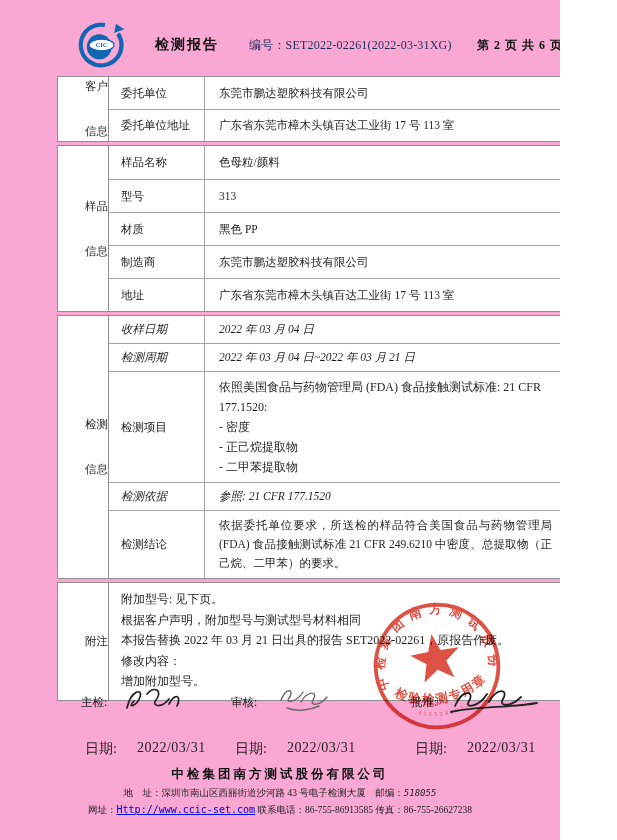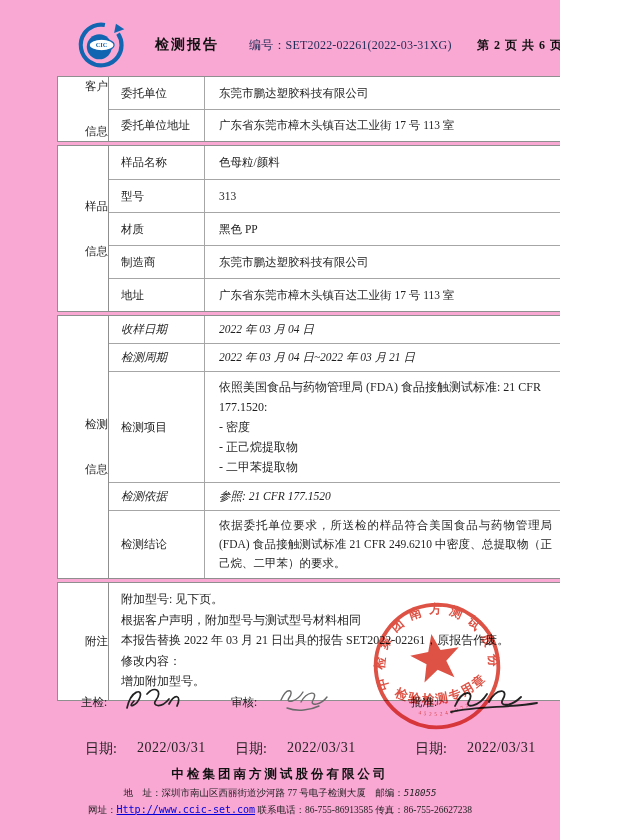--- a/index.html
+++ b/index.html
@@ -241,17 +241,17 @@
     <text font-size="13" fill="#d93a2b" letter-spacing="2" font-weight="bold" text-anchor="middle">
       <textPath href="#arcSub" startOffset="50%">检验检测专用章</textPath>
     </text>
     <text font-size="5.5" fill="#d93a2b" letter-spacing="3" text-anchor="middle">
       <textPath href="#arcSer" startOffset="50%">4525242072</textPath>
     </text>
   </svg>
 
   <div class="footer">
     <div class="f-company">中检集团南方测试股份有限公司</div>
-    <div class="f-line"><span>地　址：</span><span>深圳市南山区西丽街道沙河路 77 号电子检测大厦</span><span>　邮编：</span><span class="f-mono">518055</span></div>
+    <div class="f-line"><span>地　址：</span><span>深圳市南山区西丽街道沙河路 43 号电子检测大厦</span><span>　邮编：</span><span class="f-mono">518055</span></div>
     <div class="f-line"><span>网址：</span><a class="f-link" href="#">Http://www.ccic-set.com</a><span> 联系电话：</span><span>86-755-86913585</span><span> 传真：</span><span>86-755-26627238</span></div>
   </div>
 
 </div>
 
 </body></html>

